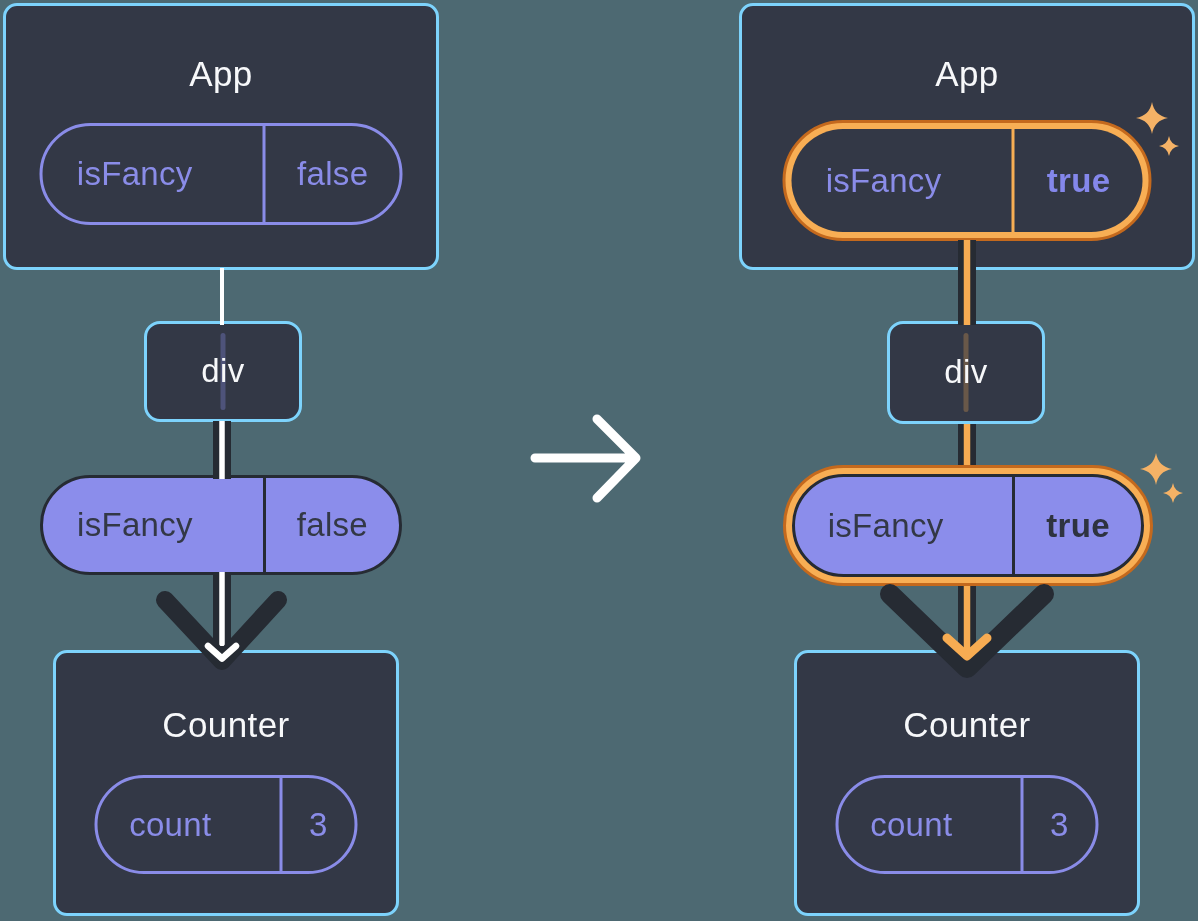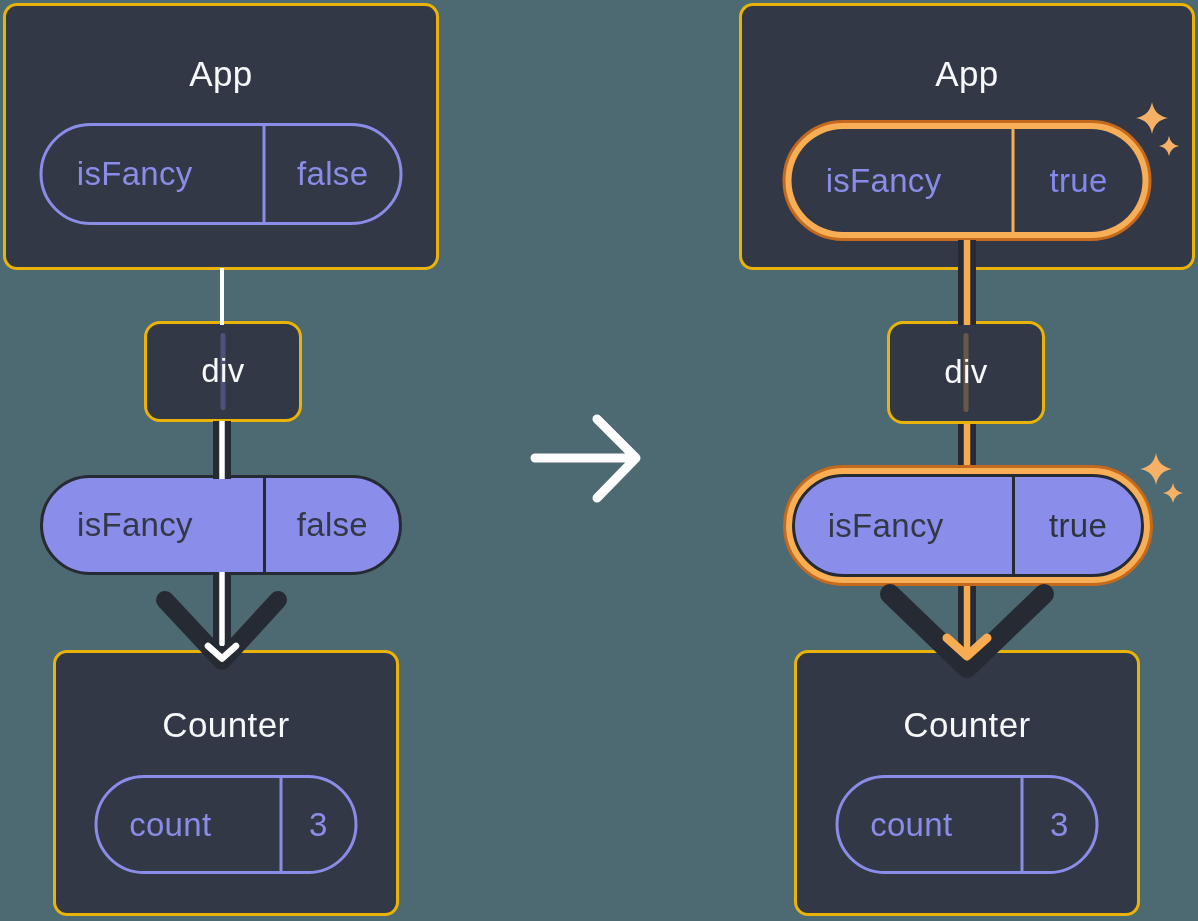--- a/index.html
+++ b/index.html
@@ -3,21 +3,21 @@
 <meta charset="utf-8">
 <style>
   html,body{margin:0;padding:0;background:#4D6972;}
   #canvas{
     position:relative;width:1198px;height:921px;overflow:hidden;
     background:#4D6972;
     font-family:"Liberation Sans","DejaVu Sans",sans-serif;
     -webkit-font-smoothing:antialiased;
   }
   .card{
-    position:absolute;background:#333846;border:3px solid #eab308;
+    position:absolute;background:#333846;border:3px solid #7dd3fc;
     border-radius:14px;box-sizing:border-box;
   }
   .card-title{
     position:absolute;left:0;width:100%;text-align:center;
     color:#F7F8FA;font-size:35px;letter-spacing:.4px;
   }
   .pill{
     position:absolute;display:flex;border-radius:999px;box-sizing:border-box;
     align-items:stretch;overflow:hidden;gap:36px;
   }
@@ -29,21 +29,21 @@
   .pill--outline .cell + .cell{border-left:3px solid #8A8CE8;}
   .pill--filled{background:#8B8DEB;border:3px solid #262B33;color:#333846;}
   .pill--filled .cell + .cell{border-left:3px solid #262B33;}
   .ring{
     position:absolute;box-sizing:border-box;border:3px solid #C4691D;
     background:#F8AE54;border-radius:999px;padding:6px;display:flex;
   }
   .ring .pill{position:static;flex:1;}
   .pill--darkin{background:#333846;color:#8A8CE8;}
   .pill--darkin .cell + .cell{border-left:3px solid #F8AE54;}
-  .value-bold{font-weight:400;}
+  .value-bold{font-weight:700;}
   .pill--darkin .value-bold{color:#8487EB;}
   .pill--filled .value-bold{color:#2E3340;}
   .trace{
     position:absolute;left:50%;transform:translateX(-50%);
     top:9px;bottom:9px;width:5px;border-radius:3px;
   }
   .trace--purple{background:rgba(138,140,232,0.32);}
   .trace--orange{background:rgba(248,174,84,0.28);}
   svg.overlay{position:absolute;left:0;top:0;pointer-events:none;}
 </style>

